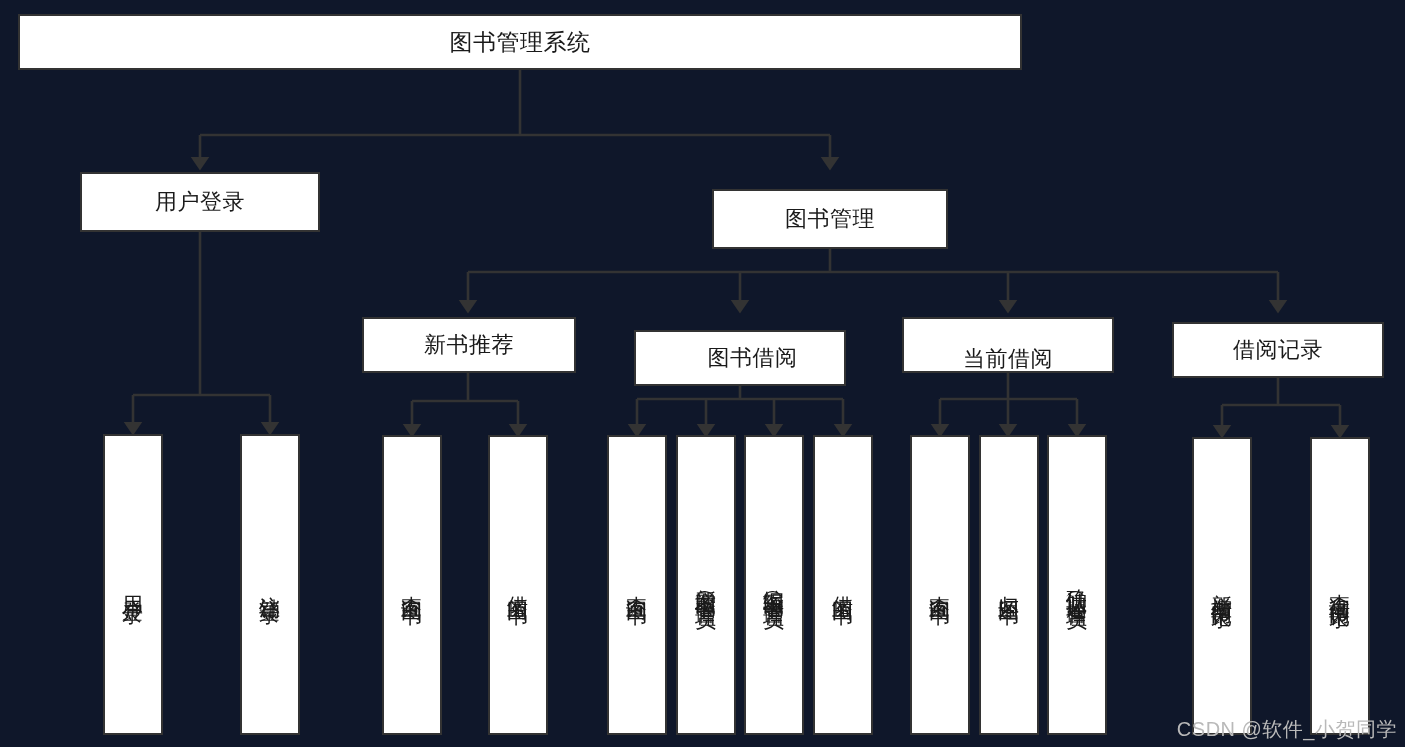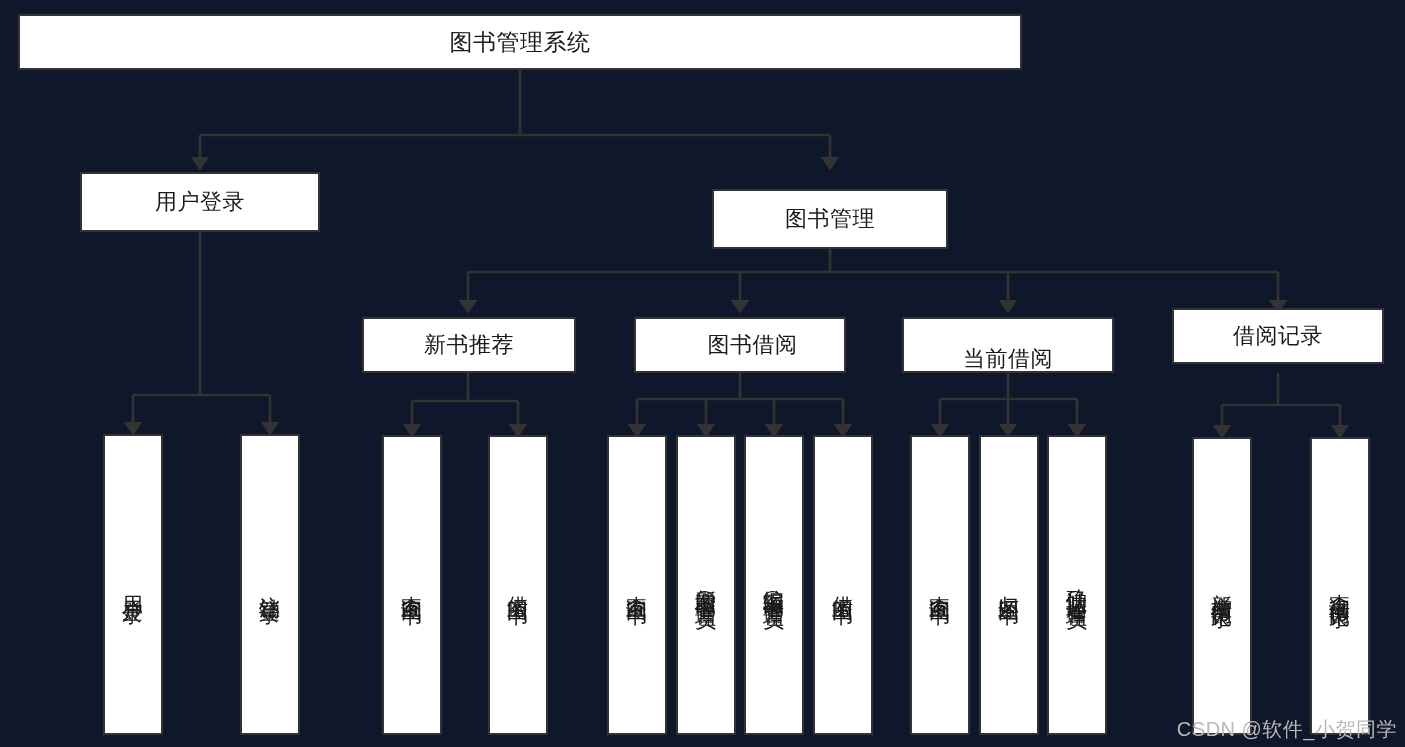--- a/index.html
+++ b/index.html
@@ -139,29 +139,29 @@
   </div>
 
   <div class="node horiz" style="left:712px; top:172px; width:236px; height:60px;margin-top:17px;">
     <span class="label">图书管理</span>
   </div>
 
   <div class="node horiz" style="left:362px; top:317px; width:214px; height:56px;">
     <span class="label">新书推荐</span>
   </div>
 
-  <div class="node horiz" style="left:634px; top:317px; width:212px; height:56px;padding-left:25px;">
+  <div class="node horiz" style="left:634px; top:330px; width:212px; height:56px;padding-left:25px;">
     <span class="label">图书借阅</span>
   </div>
 
   <div class="node horiz" style="left:902px; top:317px; width:212px; height:56px;align-items:flex-end;">
     <span class="label">当前借阅</span>
   </div>
 
-  <div class="node horiz" style="left:1172px; top:308px; width:212px; height:56px;">
+  <div class="node horiz" style="left:1172px; top:322px; width:212px; height:56px;">
     <span class="label">借阅记录</span>
   </div>
 
   <div class="node vert" style="left:103px; top:434px; width:60px; height:301px;">
     <span class="label">用户登录</span>
   </div>
 
   <div class="node vert" style="left:240px; top:434px; width:60px; height:301px;">
     <span class="label">注销登录</span>
   </div>

